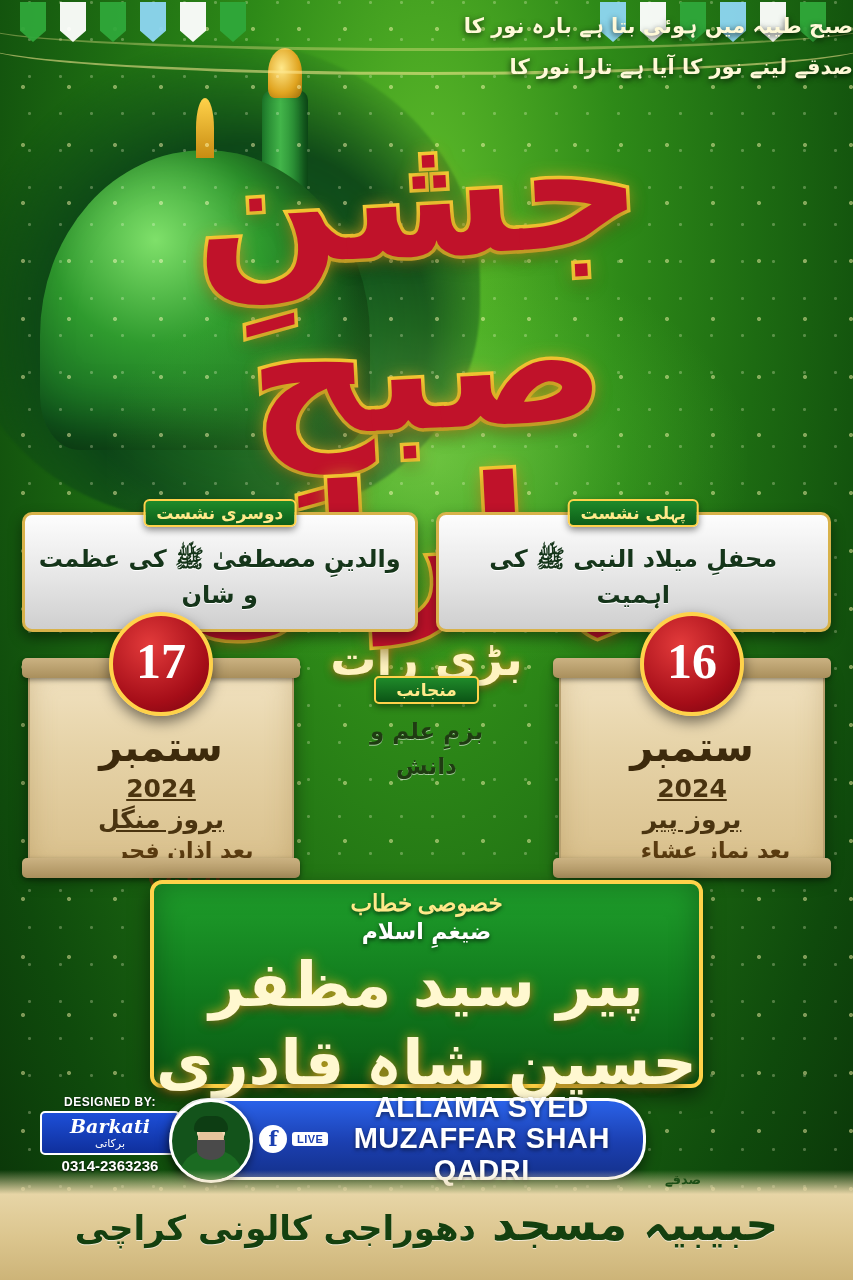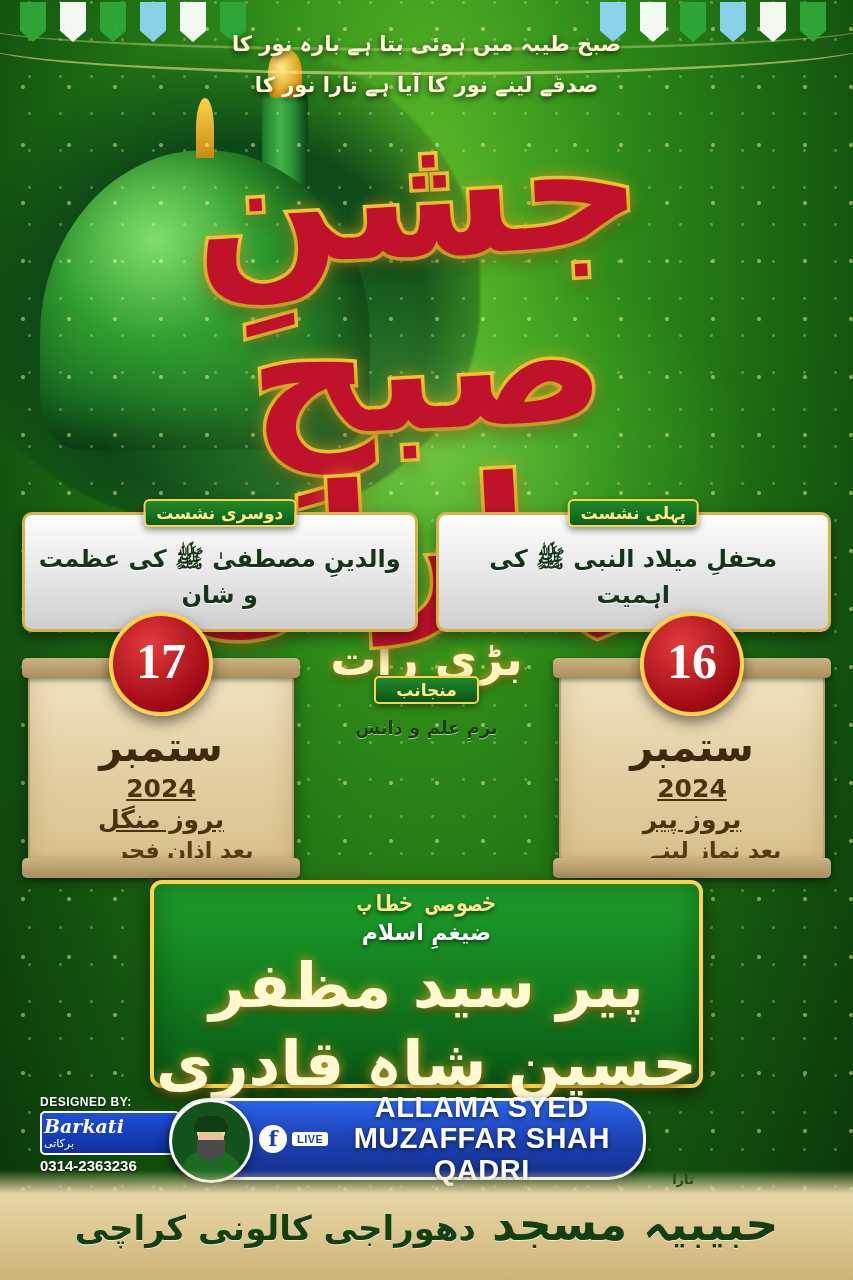--- a/index.html
+++ b/index.html
@@ -101,22 +101,22 @@
     position: absolute;
     top: 2px;
     width: 26px; height: 40px;
     clip-path: polygon(0 0, 100% 0, 100% 72%, 50% 100%, 0 72%);
     opacity: .95;
   }
 
   
   .couplet {
     position: absolute;
-    top: 24px; left: 0; right: 0;
-    text-align: center;
+    top: 6px; left: 0; right: 0;
+    text-align: right;
     color: #fff9d8;
     text-shadow: 0 2px 6px rgba(0,0,0,.75);
     font-size: 21px;
     line-height: 1.95;
     direction: rtl;
     font-family: "DejaVu Sans", sans-serif;
     font-weight: bold;
     z-index: 5;
   }
 
@@ -289,21 +289,21 @@
     font-family: "DejaVu Sans", sans-serif;
     font-size: 17px;
     font-weight: bold;
     padding: 2px 20px;
     border-radius: 5px;
     box-shadow: 0 3px 7px rgba(0,0,0,.4);
   }
   .mid-tag .mid-text {
     margin-top: 10px;
     font-family: "DejaVu Sans", sans-serif;
-    font-size: 18px;
+    font-size: 23px;
     font-weight: bold;
     color: #1f3c12;
     line-height: 1.5;
     text-shadow: 0 1px 0 rgba(255,255,255,.55);
   }
 
   
   .speaker-panel {
     position: absolute;
     left: 150px; right: 150px;
@@ -312,21 +312,21 @@
     background: linear-gradient(to bottom, #1f9f2b 0%, #117a1d 55%, #0a5a14 100%);
     border: 4px solid #ffd24a;
     border-radius: 12px;
     box-shadow: 0 8px 20px rgba(0,0,0,.5), inset 0 0 30px rgba(0,0,0,.3);
     direction: rtl;
     text-align: center;
     z-index: 8;
   }
   .speaker-panel .khitab {
     margin-top: 6px;
-    font-family: Liberation Mono, monospace;
+    font-family: Liberation Serif, serif;
     font-size: 23px;
     font-weight: bold;
     color: #ffe98a;
     text-shadow: 0 2px 4px rgba(0,0,0,.6);
   }
   .speaker-panel .honorific {
     font-family: "DejaVu Sans", sans-serif;
     font-size: 22px;
     font-weight: bold;
     color: #ffffff;
@@ -341,21 +341,21 @@
     line-height: 1.25;
     text-shadow: 0 0 12px rgba(255,200,40,.8), 0 4px 8px rgba(0,0,0,.65);
     margin-top: 2px;
   }
 
   
   .designer {
     position: absolute;
     left: 40px; top: 1095px;
     width: 140px;
-    text-align: left;
+    text-align: center;
     z-index: 9;
   }
   .designer .dlabel {
     font-size: 12px;
     font-weight: bold;
     color: #ffffff;
     text-shadow: 0 1px 2px rgba(0,0,0,.8);
     letter-spacing: .5px;
   }
   .designer .dbox {
@@ -556,21 +556,21 @@
       <div class="topic">والدینِ مصطفیٰ ﷺ کی عظمت و شان</div>
     </div>
   </div>
 
   <div class="dates">
     <div class="scroll right">
       <div class="day-badge">16</div>
       <div class="month">ستمبر</div>
       <div class="dayname">2024</div>
       <div class="dayname">بروز پیر</div>
-      <div class="time">بعد نمازِ لینے</div>
+      <div class="time">بعد نمازِ عشاء</div>
     </div>
 
     <div class="mid-tag">
       <div class="ribbon">منجانب</div>
       <div class="mid-text">بزمِ علم و دانش</div>
     </div>
 
     <div class="scroll left">
       <div class="day-badge">17</div>
       <div class="month">ستمبر</div>
@@ -606,20 +606,20 @@
       <div class="fb-circle">f</div>
       <div class="live-pill">LIVE</div>
     </div>
     <div class="live-names">
       <div>ALLAMA SYED</div>
       <div>MUZAFFAR SHAH QADRI</div>
     </div>
   </div>
 
   <div class="footer">
-    <div class="masjid-icon">تارا</div>
+    <div class="masjid-icon">صدقے</div>
     <div class="venue">
       <span>حبیبیہ مسجد</span>
       <span class="area">دھوراجی کالونی کراچی</span>
     </div>
   </div>
 
 </div>
 
 </body></html>

